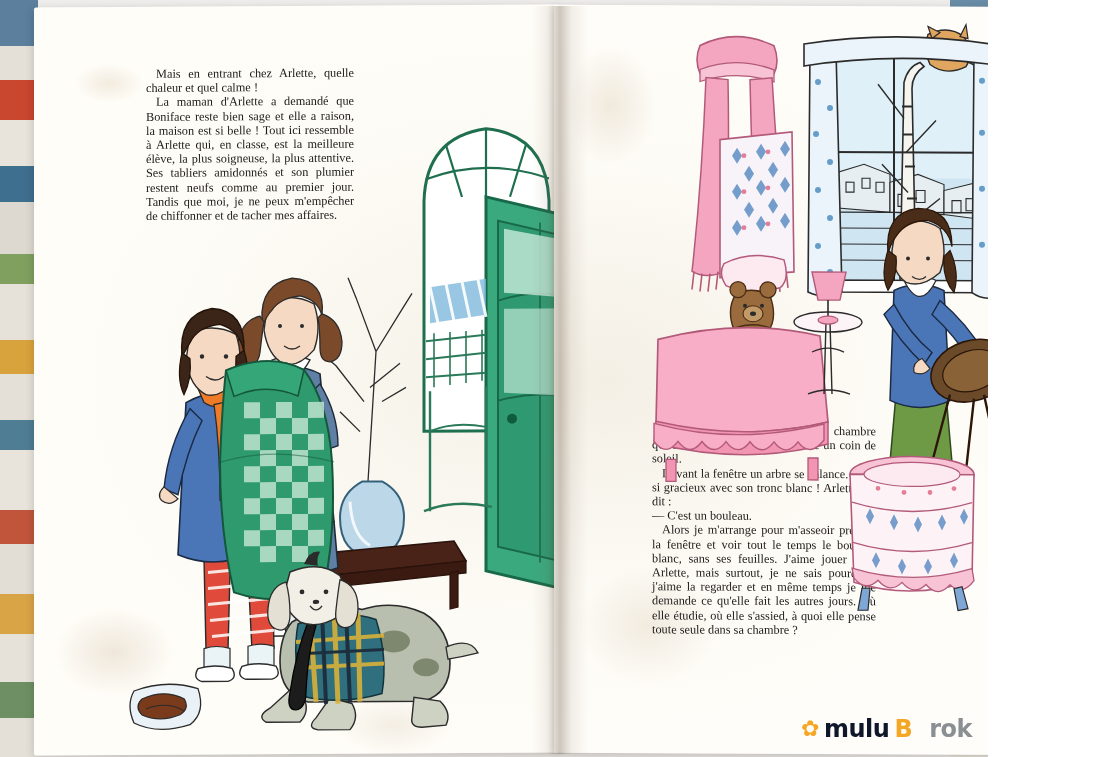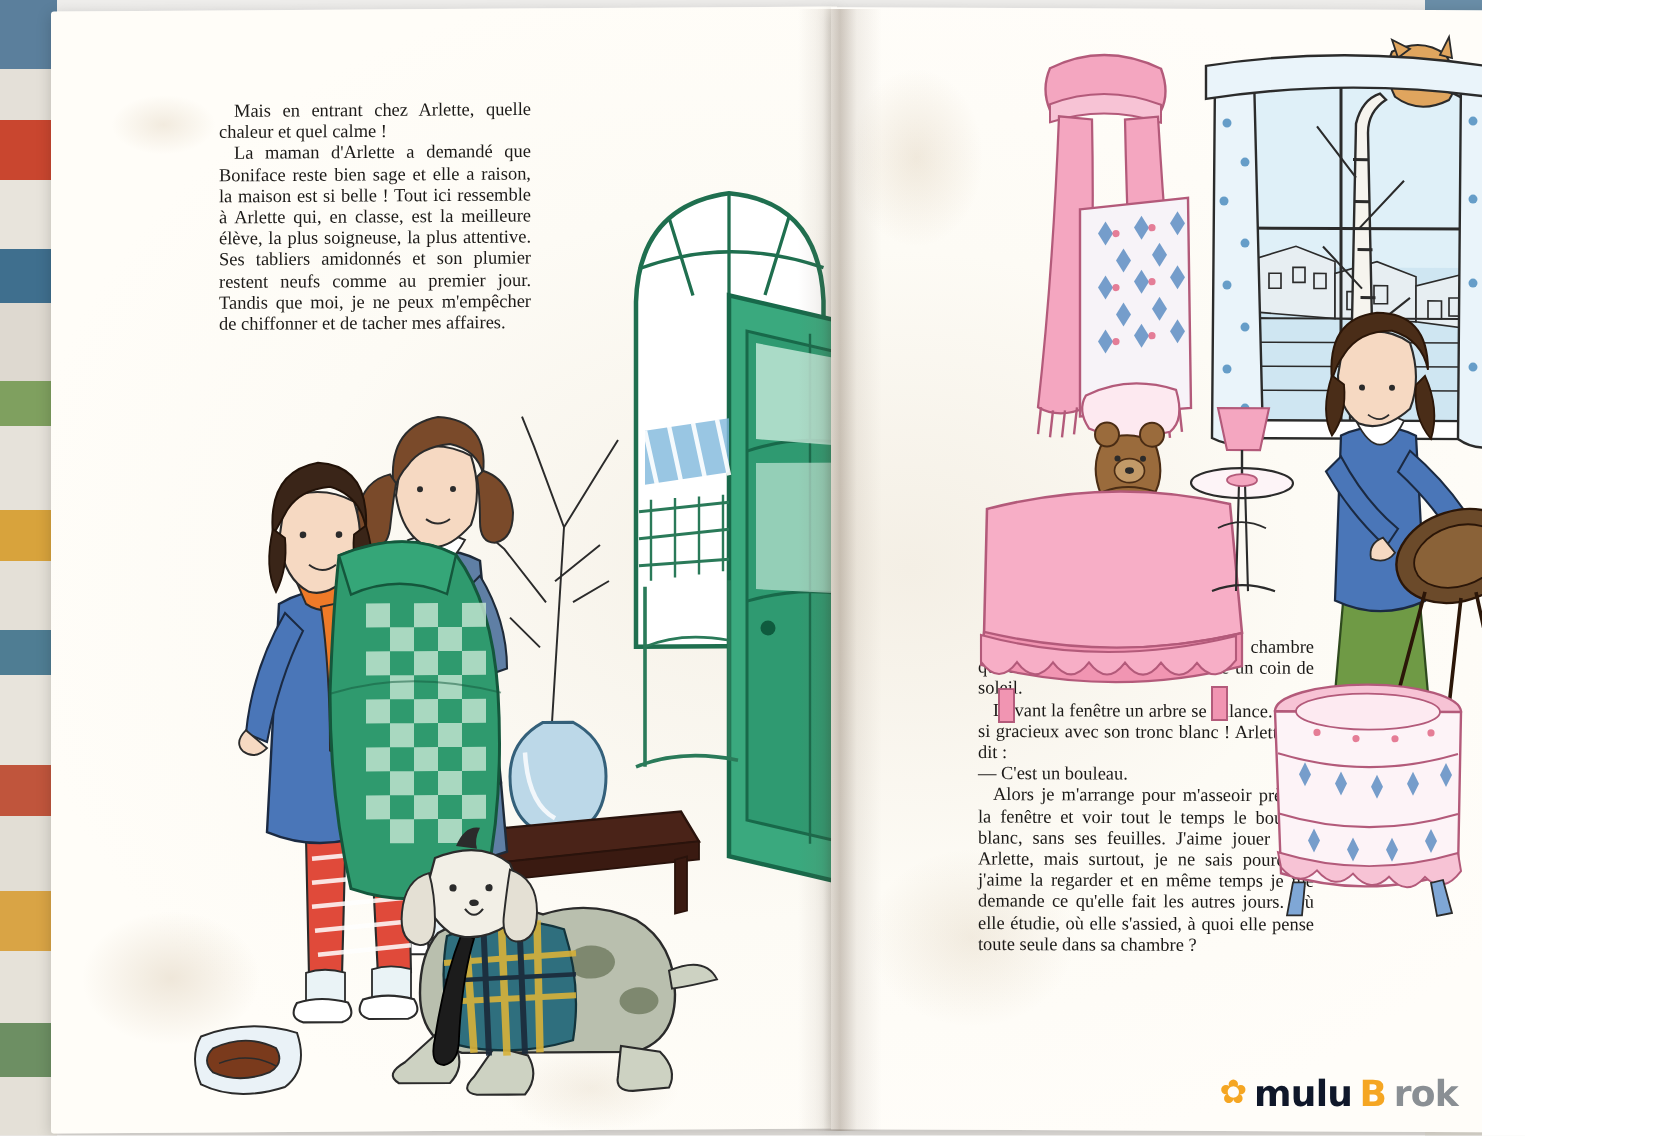--- a/index.html
+++ b/index.html
@@ -123,21 +123,21 @@
     align-items: center;
     gap: 5px;
     font-family: "DejaVu Sans", sans-serif;
     font-size: 24px;
     font-weight: bold;
     letter-spacing: -0.5px;
   }
   .watermark .flower { line-height: 1; font-size: 22px; color: #f5a623; }
   .wm-mulu { color: #0f172a; }
   .wm-b { color: #f5a623; }
-  .wm-rok { color: #8a8f94; }
+  .wm-rok { color: #8a8f94; margin-left: 12px; }
 </style>
 </head>
 <body>
 
 <div id="scene">
 
   <div class="backdrop"></div>
 
   <div class="edge-strip left">
     <i style="top:0;height:46px;background:#5b7f9c;"></i>

